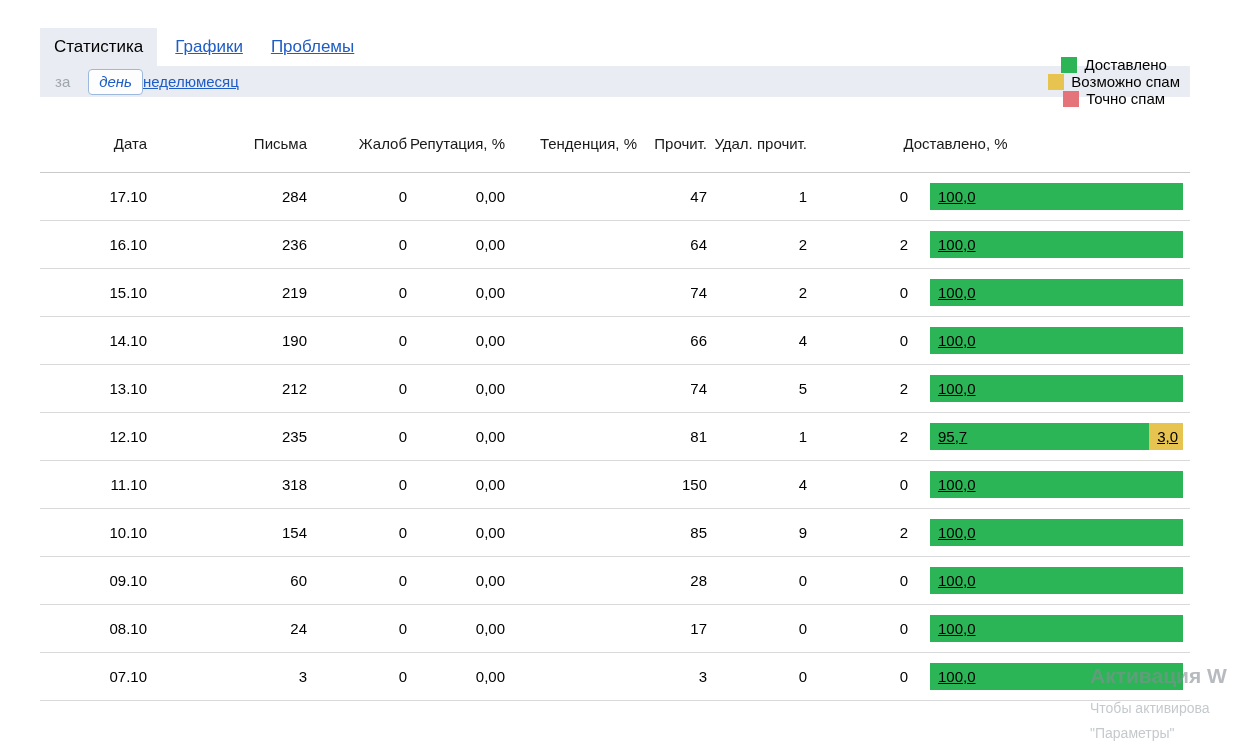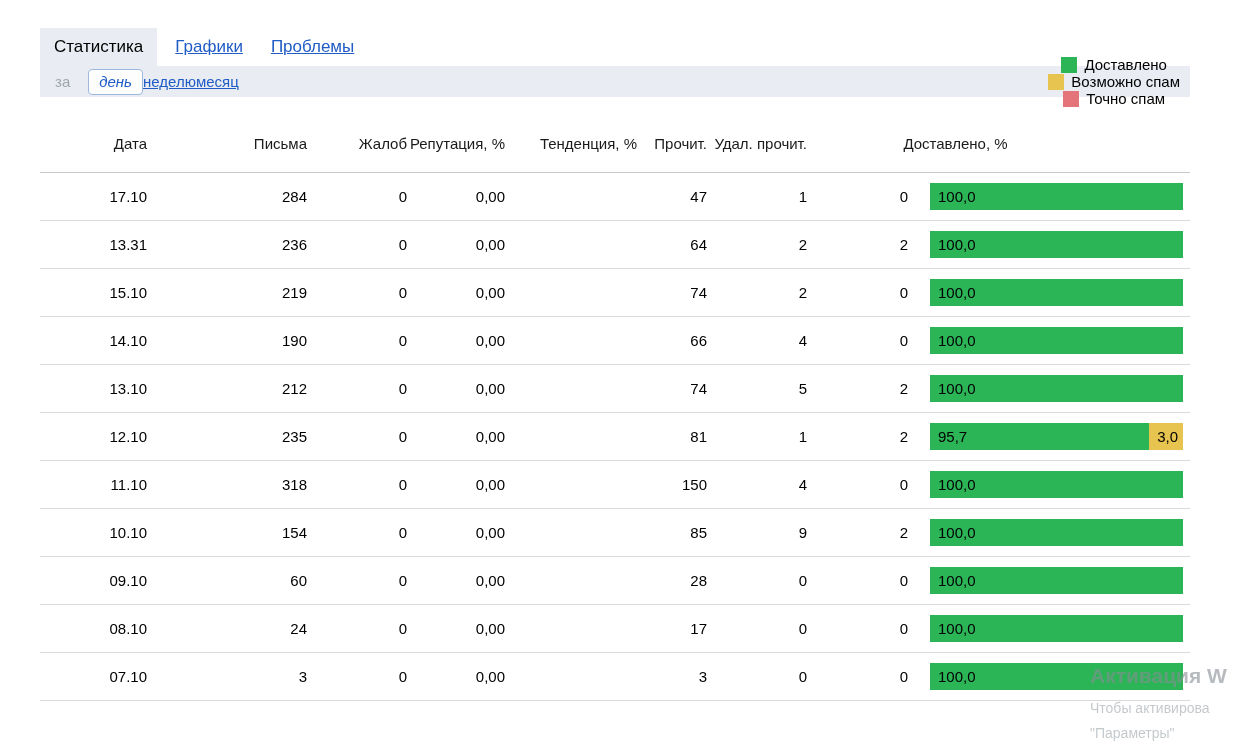--- a/index.html
+++ b/index.html
@@ -83,21 +83,21 @@
   .c1 { width: 160px; text-align: right; }
   .c2 { width: 100px; text-align: right; }
   .c3 { width: 98px;  text-align: right; }
   .c4 { width: 132px; text-align: right; }
   .c5 { width: 70px;  text-align: right; }
   .c6 { width: 100px; text-align: right; }
   .c7 { width: 101px; text-align: right; }
   .c8 { width: 282px; padding-left: 22px; }
   .thead .c8 { text-align: center; padding-right: 7px; }
 
-  .bar-wrap { width: 253px; height: 27px; display: flex; }
+  .bar-wrap { width: 253px; height: 27px; display: flex; text-decoration: underline; }
   .bar-green {
     flex: 1 1 auto;
     background: #2bb556;
     color: #000;
     font-size: 15px;
     line-height: 27px;
     padding-left: 8px;
     white-space: nowrap;
     overflow: hidden;
   }
@@ -180,21 +180,21 @@
           <div class="c5">47</div>
           <div class="c6">1</div>
           <div class="c7">0</div>
           <div class="c8">
             <div class="bar-wrap">
               <div class="bar-green">100,0</div>
             </div>
           </div>
         </div>
         <div class="trow">
-          <div class="c0">13.31</div>
+          <div class="c0">16.10</div>
           <div class="c1">236</div>
           <div class="c2">0</div>
           <div class="c3">0,00</div>
           <div class="c4"></div>
           <div class="c5">64</div>
           <div class="c6">2</div>
           <div class="c7">2</div>
           <div class="c8">
             <div class="bar-wrap">
               <div class="bar-green">100,0</div>

